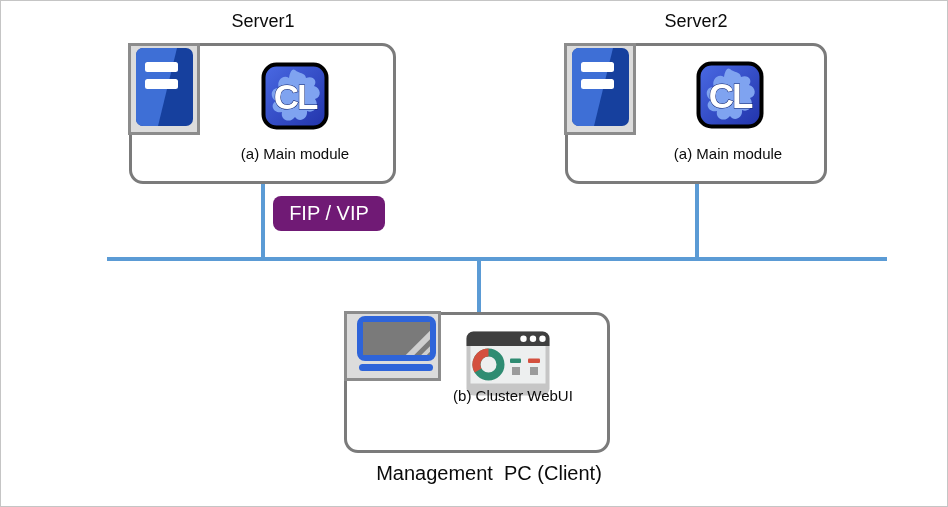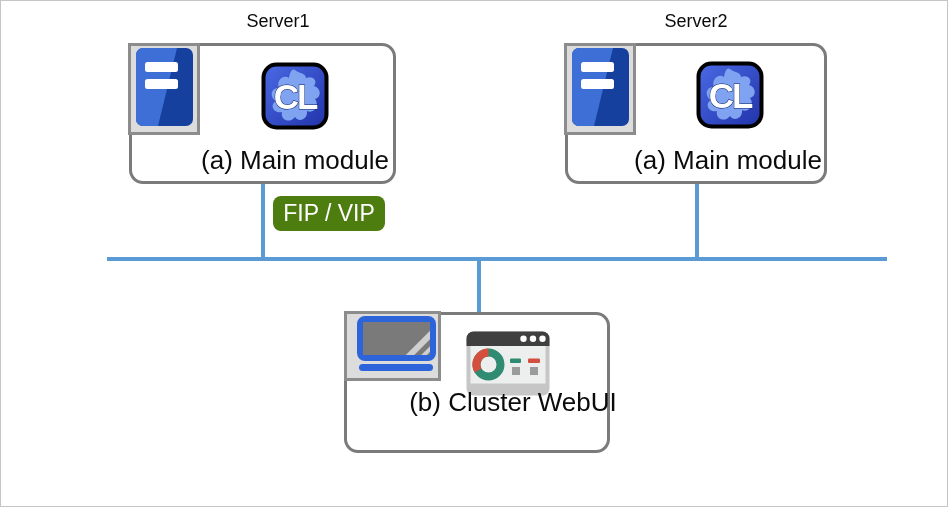--- a/index.html
+++ b/index.html
@@ -53,28 +53,28 @@
 
   
   .node-title {
     position: absolute;
     transform: translateX(-50%);
     white-space: nowrap;
     font-size: 18px;
     color: #0b0b0b;
     z-index: 4;
   }
-  .title-server1 { left: 278px; top: 11px; text-align: right; }
+  .title-server1 { left: 263px; top: 11px; text-align: right; }
   .title-server2 { left: 696px; top: 11px; text-align: right; }
 
   .node-label {
     position: absolute;
     transform: translateX(-50%);
     white-space: nowrap;
-    font-size: 26px;
+    font-size: 15px;
     color: #0b0b0b;
     z-index: 4;
   }
   .label-server1 { left: 295px; top: 145px; }
   .label-server2 { left: 728px; top: 145px; }
   .label-mgmt    { left: 513px; top: 387px; }
 
   .caption {
     position: absolute;
     left: 489px; top: 462px;
@@ -83,24 +83,24 @@
     font-size: 20px;
     color: #0b0b0b;
     z-index: 4;
   }
 
   
   .badge {
     position: absolute;
     left: 273px; top: 196px;
     width: 112px; height: 35px;
-    background: #4d7c0f;
+    background: #701a75;
     border-radius: 8px;
     color: #ffffff;
-    font-size: 23px;
+    font-size: 20px;
     display: flex; align-items: center; justify-content: center;
     z-index: 5;
     white-space: pre;
   }
 </style>
 </head>
 <body>
 
 <div class="canvas">
 
@@ -204,14 +204,15 @@
       <rect x="4.5" y="15" width="75" height="37.5" fill="#EDEFEF"></rect>
       <circle cx="22.5" cy="33.5" r="12" fill="none" stroke="#2F8C72" stroke-width="8"></circle>
       <path d="M 12.1 39.5 A 12 12 0 0 1 22.5 21.5" fill="none" stroke="#D4503E" stroke-width="8"></path>
       <rect x="44" y="27.5" width="11" height="4.5" rx="1" fill="#2F8C72"></rect>
       <rect x="46" y="36" width="8" height="8" fill="#9B9B9B"></rect>
       <rect x="62" y="27.5" width="12" height="4.5" rx="1" fill="#D4503E"></rect>
       <rect x="64" y="36" width="8" height="8" fill="#9B9B9B"></rect>
     </svg>
   </div>
   <div class="node-label label-mgmt">(b) Cluster WebUI</div>
+  <div class="caption">Management  PC (Client)</div>
 
 </div>
 
 </body></html>

